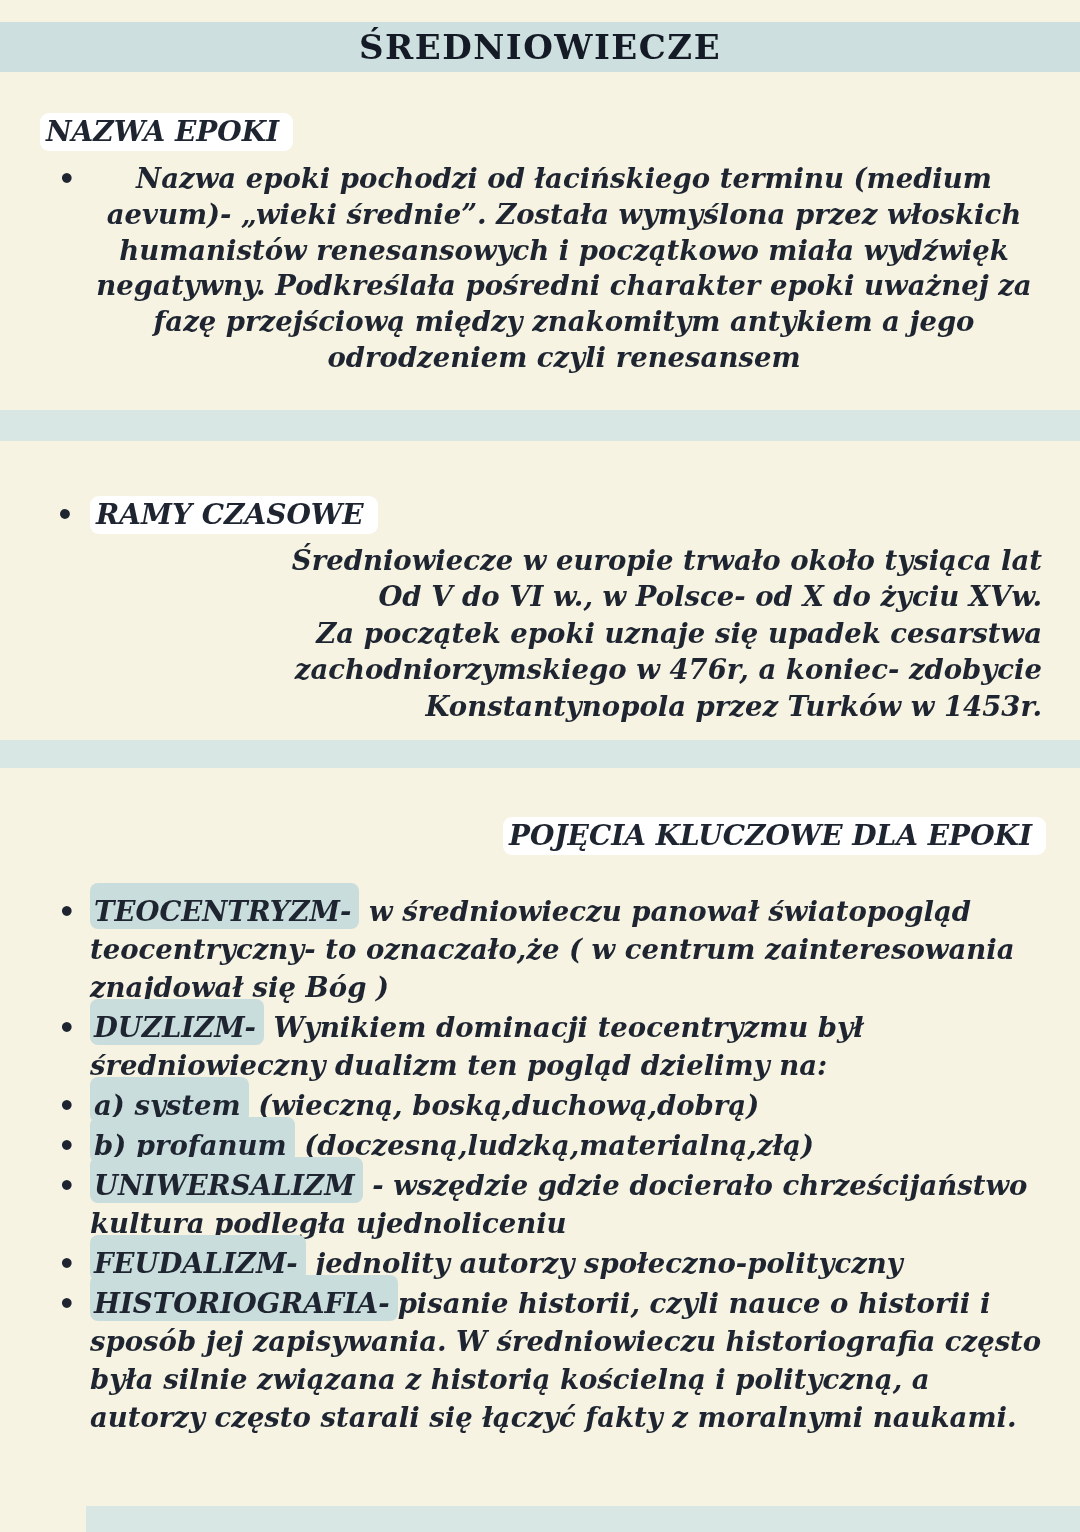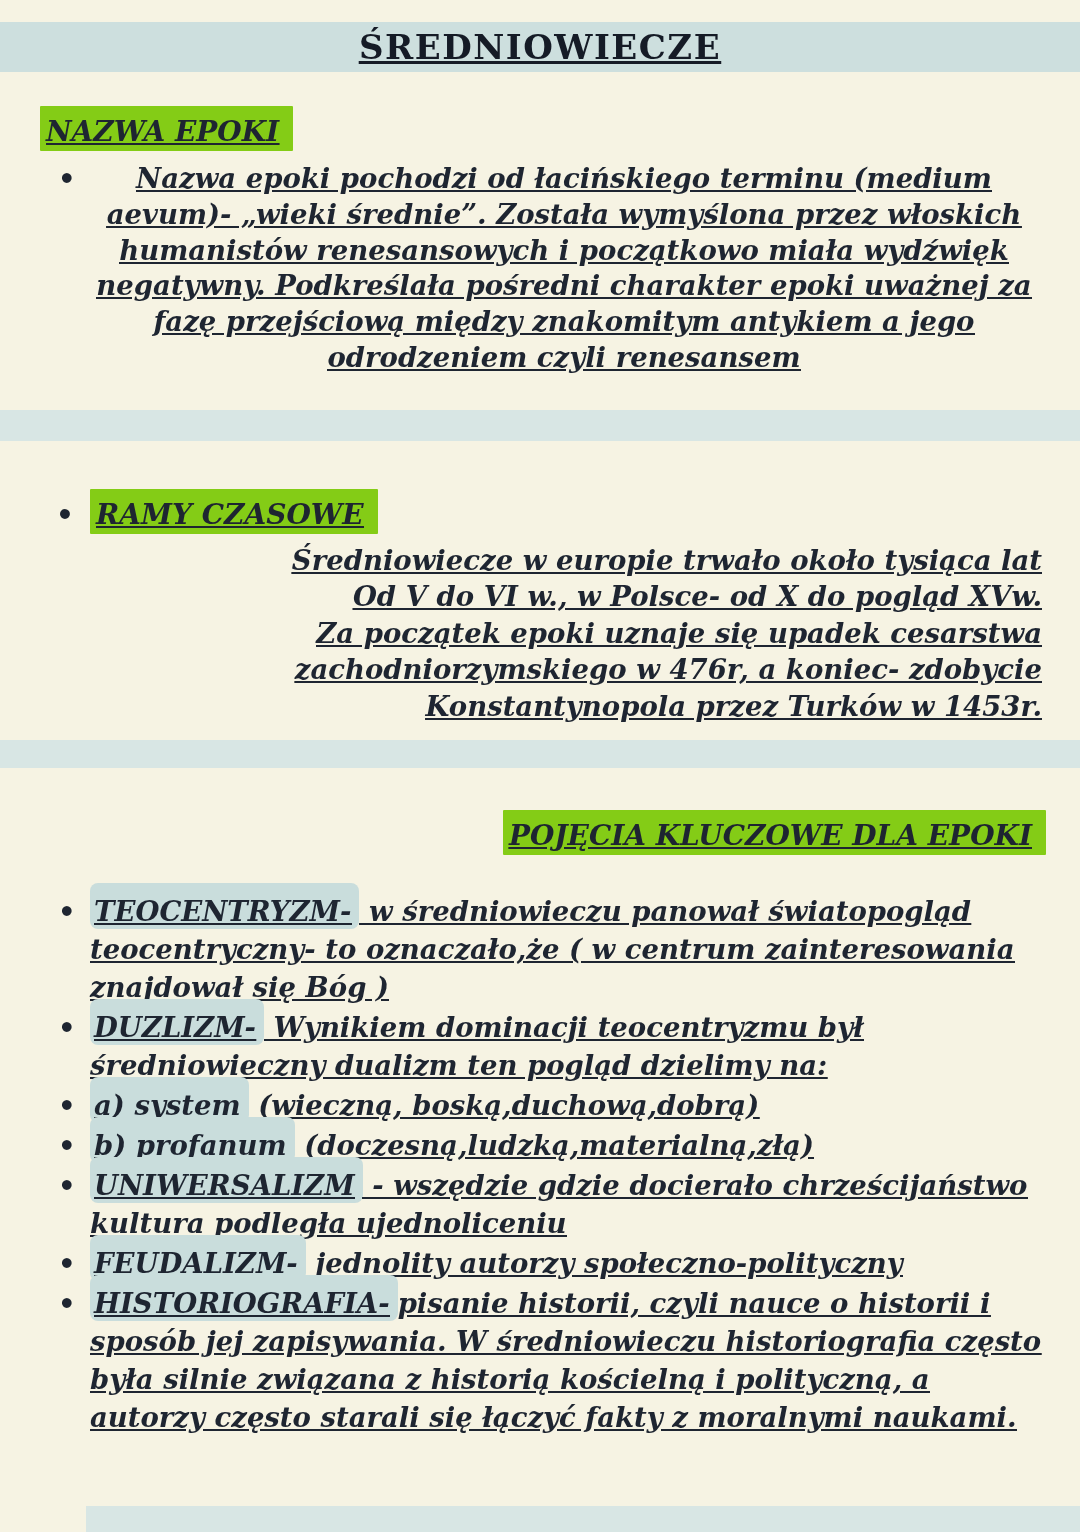--- a/index.html
+++ b/index.html
@@ -1,15 +1,15 @@
 <!DOCTYPE html>
 <html><head>
 <meta charset="utf-8">
 <style>
-  * { box-sizing: border-box; text-decoration: underline; }
+  * { box-sizing: border-box; }
   html, body { margin: 0; padding: 0; }
   body {
     background: #e8e5d6;
     font-family: "DejaVu Serif", serif;
   }
   .page {
     position: relative;
     width: 1080px;
     height: 1532px;
     margin: 0 auto;
@@ -34,23 +34,23 @@
     margin: 0;
     font-style: normal;
     font-weight: 800;
     font-size: 34px;
     letter-spacing: 1.5px;
     color: #151b26;
   }
 
   
   .hl {
-    background: #84cc16;
-    border-radius: 1px;
-    padding: 9px 14px 3px 6px;
+    background: #ffffff;
+    border-radius: 9px;
+    padding: 2px 14px 3px 6px;
     box-decoration-break: clone;
     -webkit-box-decoration-break: clone;
   }
 
   h2 {
     margin: 0;
     font-size: 28px;
     font-weight: 700;
     line-height: 1.25;
   }
@@ -159,21 +159,21 @@
     <ul class="bullets">
       <li><span>Nazwa epoki pochodzi od łacińskiego terminu (medium aevum)- „wieki średnie”. Została wymyślona przez włoskich humanistów renesansowych i początkowo miała wydźwięk negatywny. Podkreślała pośredni charakter epoki uważnej za fazę przejściową między znakomitym antykiem a jego odrodzeniem czyli renesansem</span></li>
     </ul>
   </section>
 
   <div class="band band-1"></div>
 
   <section class="section-ramy">
     <h2><span class="hl">RAMY CZASOWE</span></h2>
     <p>Średniowiecze w europie trwało około tysiąca  lat</p>
-    <p>Od V do VI w., w Polsce- od X do pogląd XVw.</p>
+    <p>Od V do VI w., w Polsce- od X do życiu XVw.</p>
     <p>Za początek epoki uznaje się upadek cesarstwa zachodniorzymskiego w 476r, a koniec- zdobycie Konstantynopola przez Turków w 1453r.</p>
   </section>
 
   <div class="band band-2"></div>
 
   <section class="section-pojecia">
     <h2><span class="hl">POJĘCIA KLUCZOWE DLA EPOKI</span></h2>
     <ul class="concepts">
       <li><span class="kw">TEOCENTRYZM-</span><span> w średniowieczu panował światopogląd teocentryczny- to oznaczało,że ( w centrum zainteresowania znajdował się Bóg )</span></li>
       <li><span class="kw">DUZLIZM-</span><span> Wynikiem dominacji teocentryzmu był średniowieczny dualizm ten pogląd dzielimy na:</span></li>

